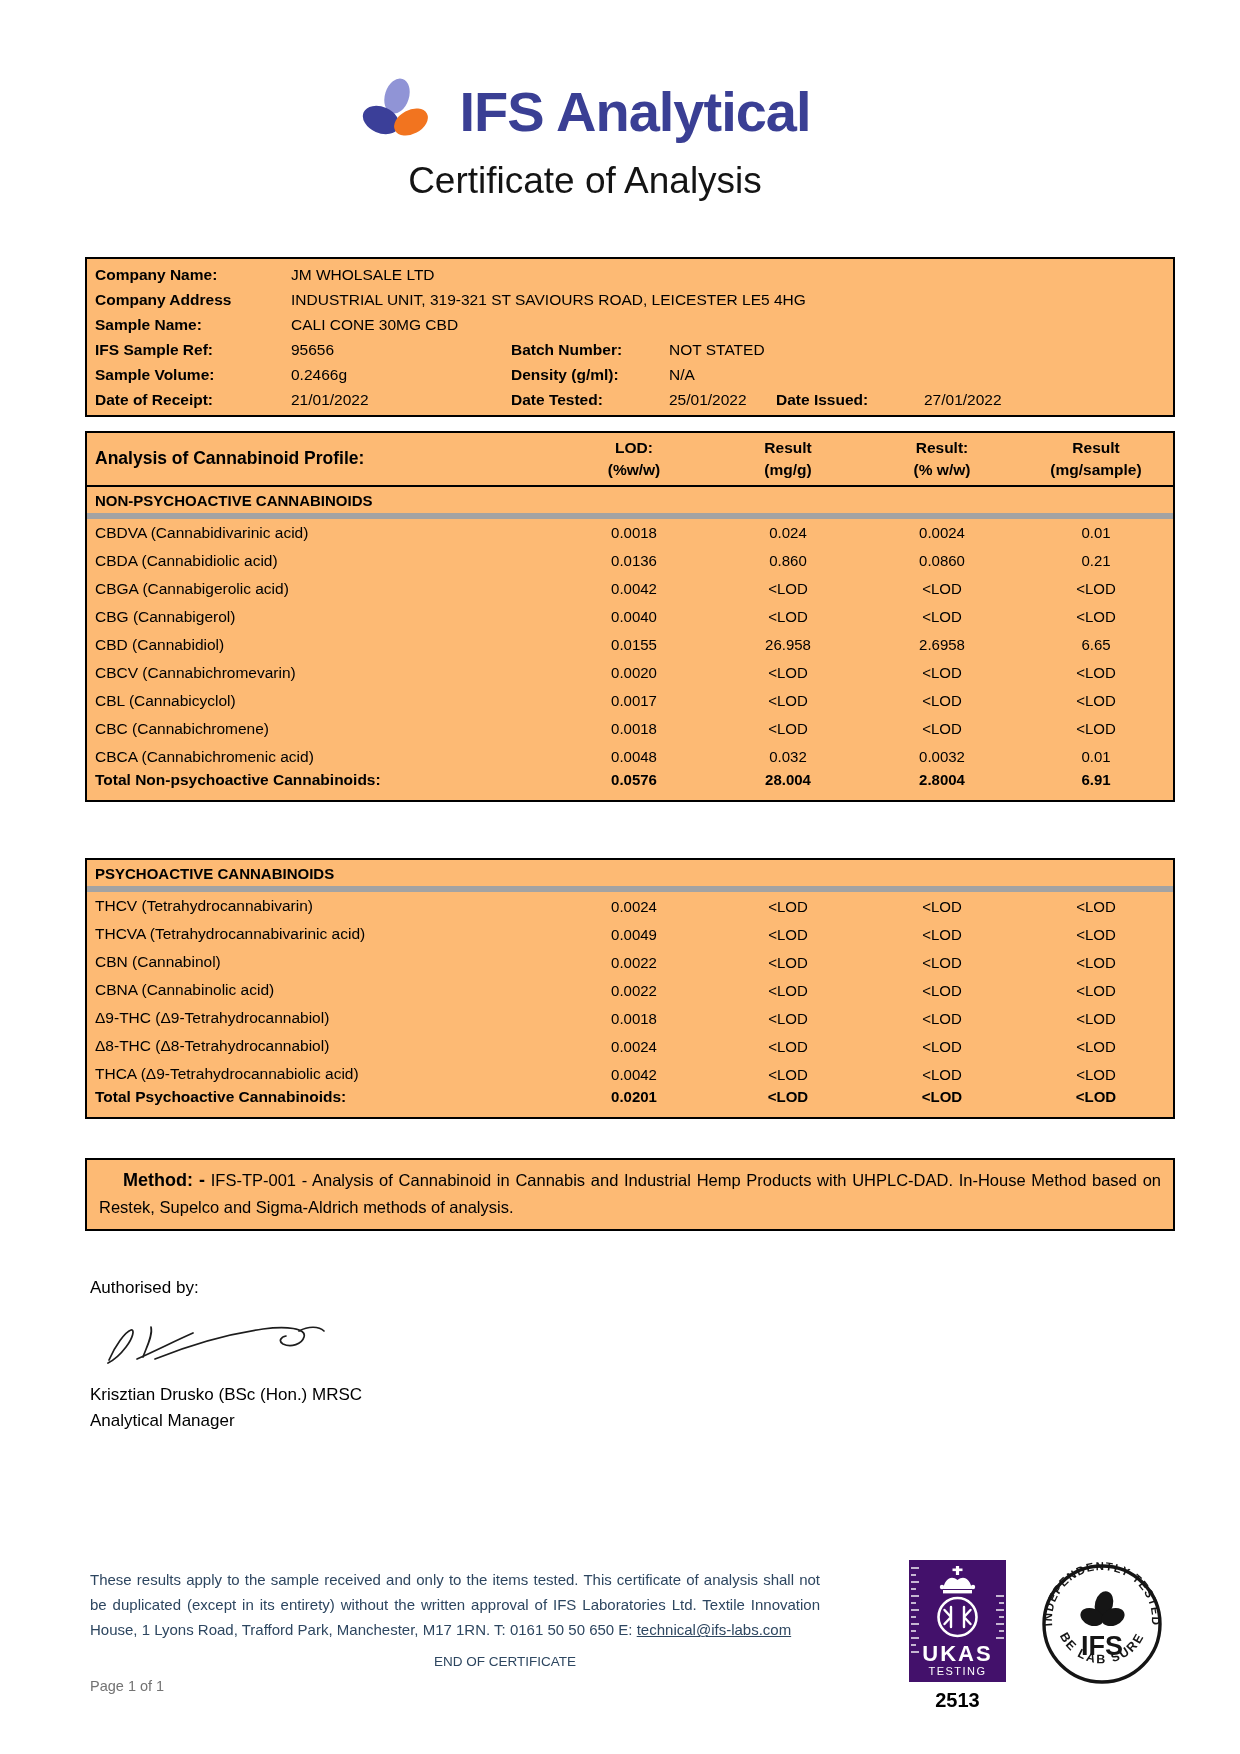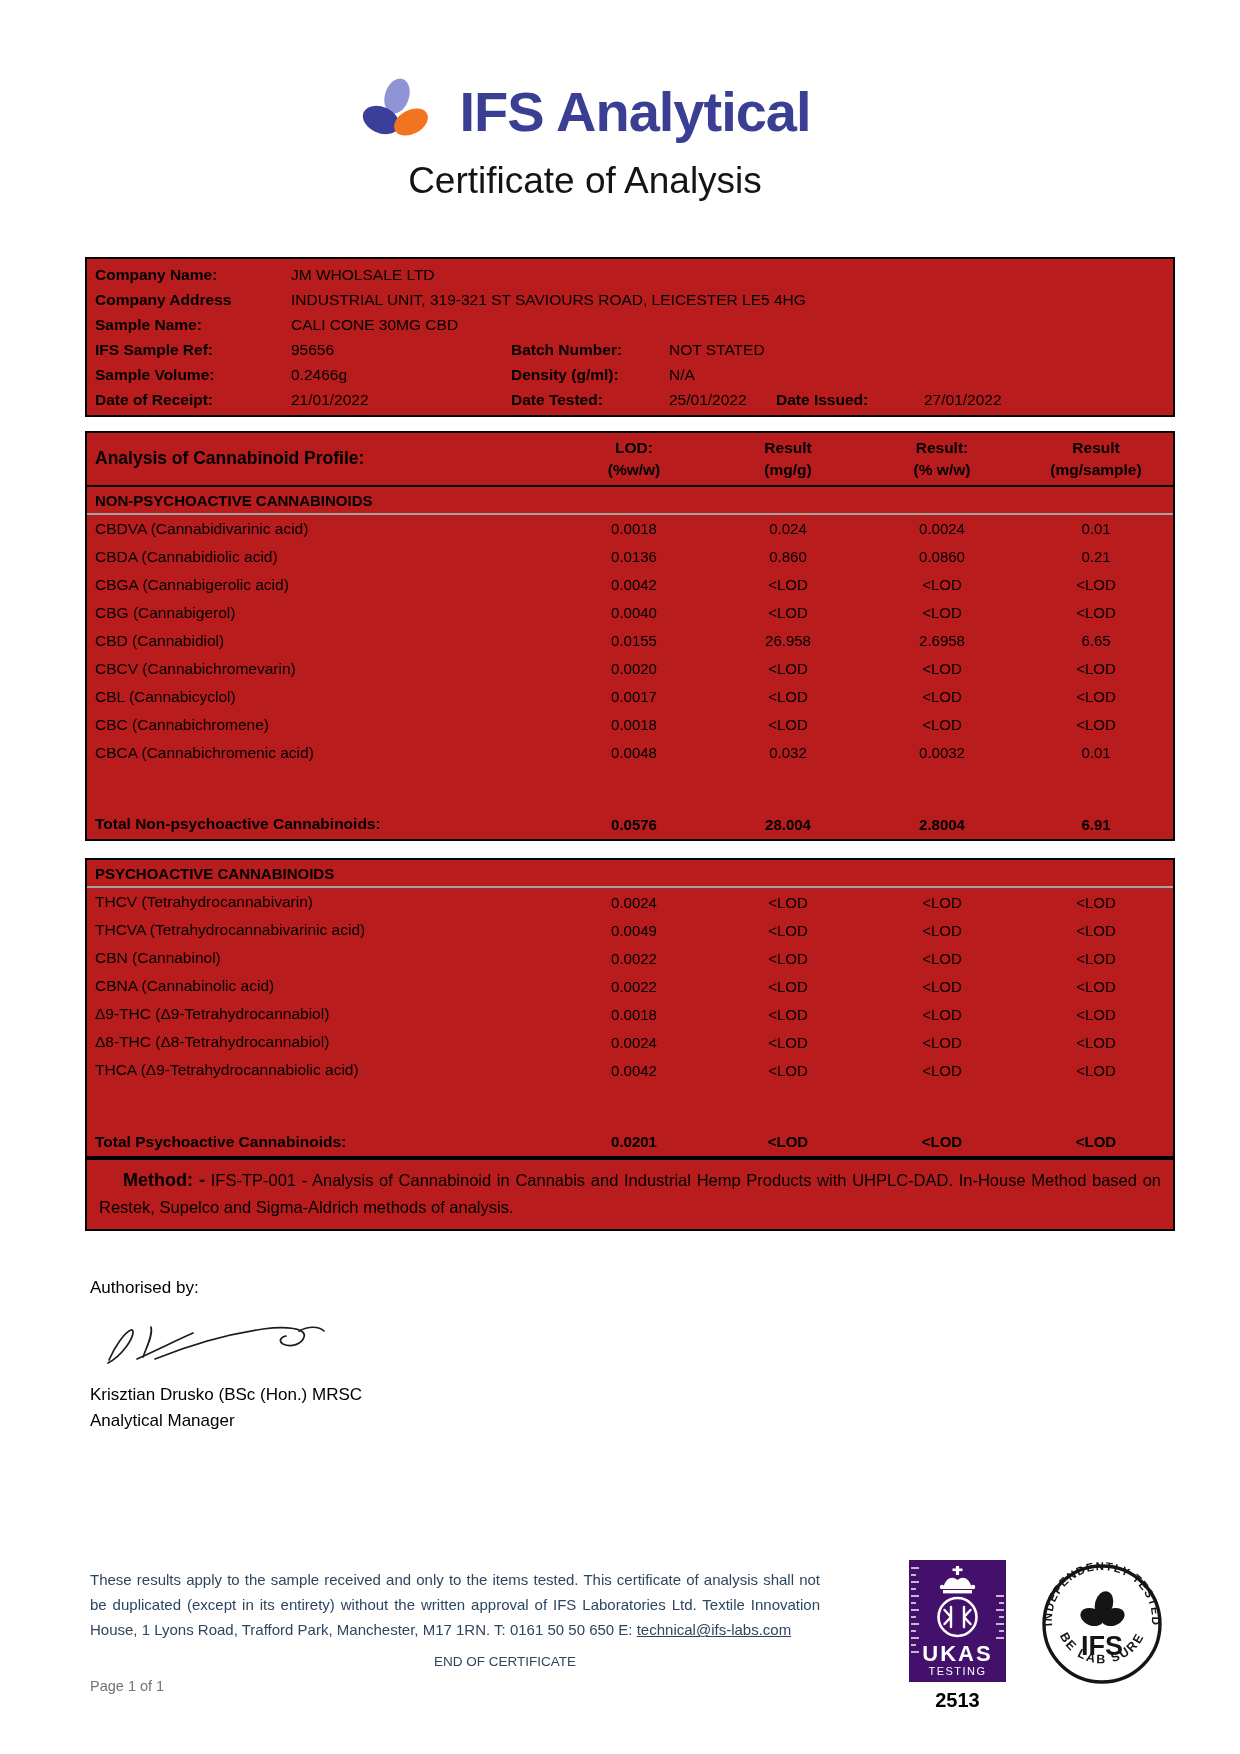--- a/index.html
+++ b/index.html
@@ -5,44 +5,44 @@
   html,body{margin:0;padding:0;background:#9a9a9a;}
   .page{position:relative;width:1240px;height:1754px;margin:0 auto;background:#ffffff;
         font-family:"Liberation Sans",sans-serif;color:#000;overflow:hidden;}
 
   
   .logo-row{position:absolute;top:78px;left:0;width:1170px;display:flex;justify-content:center;align-items:center;}
   .logo-text{font-size:56px;font-weight:bold;color:#3a3f94;letter-spacing:-1px;margin-left:26px;}
   .doc-title{position:absolute;top:160px;left:0;width:1170px;text-align:center;font-size:37px;color:#141414;}
 
   
-  .box{position:absolute;left:85px;width:1090px;background:#b91c1c;border:2px solid #000;box-sizing:border-box;}
+  .box{position:absolute;left:85px;width:1090px;background:#fdba74;border:2px solid #000;box-sizing:border-box;}
 
   
   .info-box{top:257px;padding:3px 0;}
   .info-row{display:flex;height:25px;align-items:center;font-size:15.5px;}
   .i-label{width:196px;padding-left:8px;font-weight:bold;white-space:nowrap;}
   .i-val{width:220px;white-space:nowrap;}
   .i-label2{width:158px;font-weight:bold;white-space:nowrap;}
   .i-val2{width:107px;white-space:nowrap;}
   .i-label3{width:148px;font-weight:bold;white-space:nowrap;}
   .i-val3{flex:1;white-space:nowrap;}
 
   
   .table-one{top:431px;}
   .table-two{top:858px;}
   .t-header{display:flex;border-bottom:2px solid #000;align-items:stretch;}
   .t-title{flex:1;display:flex;align-items:center;padding-left:8px;font-weight:bold;font-size:17.5px;}
   .hdr-cols{display:flex;}
   .hdr-col{width:154px;text-align:center;font-weight:bold;font-size:15.5px;padding:4px 0 3px 0;line-height:1.45;}
-  .section-row{font-weight:bold;font-size:15px;padding:5px 8px 4px 8px;border-bottom:2px solid #a3a3a3;}
+  .section-row{font-weight:bold;font-size:15px;padding:5px 8px 4px 8px;border-bottom:6px solid #a3a3a3;}
   .t-row{display:flex;height:28px;align-items:center;}
   .cell-name{flex:1;padding-left:8px;font-size:15.5px;white-space:nowrap;}
   .cell{width:154px;text-align:center;font-size:15px;}
-  .t-total{display:flex;height:29px;align-items:center;font-weight:bold;margin-top:43px;}
+  .t-total{display:flex;height:29px;align-items:flex-start;font-weight:bold;}
   .t-total .cell{font-weight:bold;}
   .t-body{display:block;}
 
   
   .method-box{top:1158px;padding:7px 12px 9px 12px;font-size:16.5px;line-height:1.55;text-align:justify;}
   .method-label{font-weight:bold;font-size:18px;margin-left:24px;}
 
   
   .auth-heading{position:absolute;left:90px;top:1278px;font-size:17px;}
   .signature{position:absolute;left:95px;top:1302px;}

